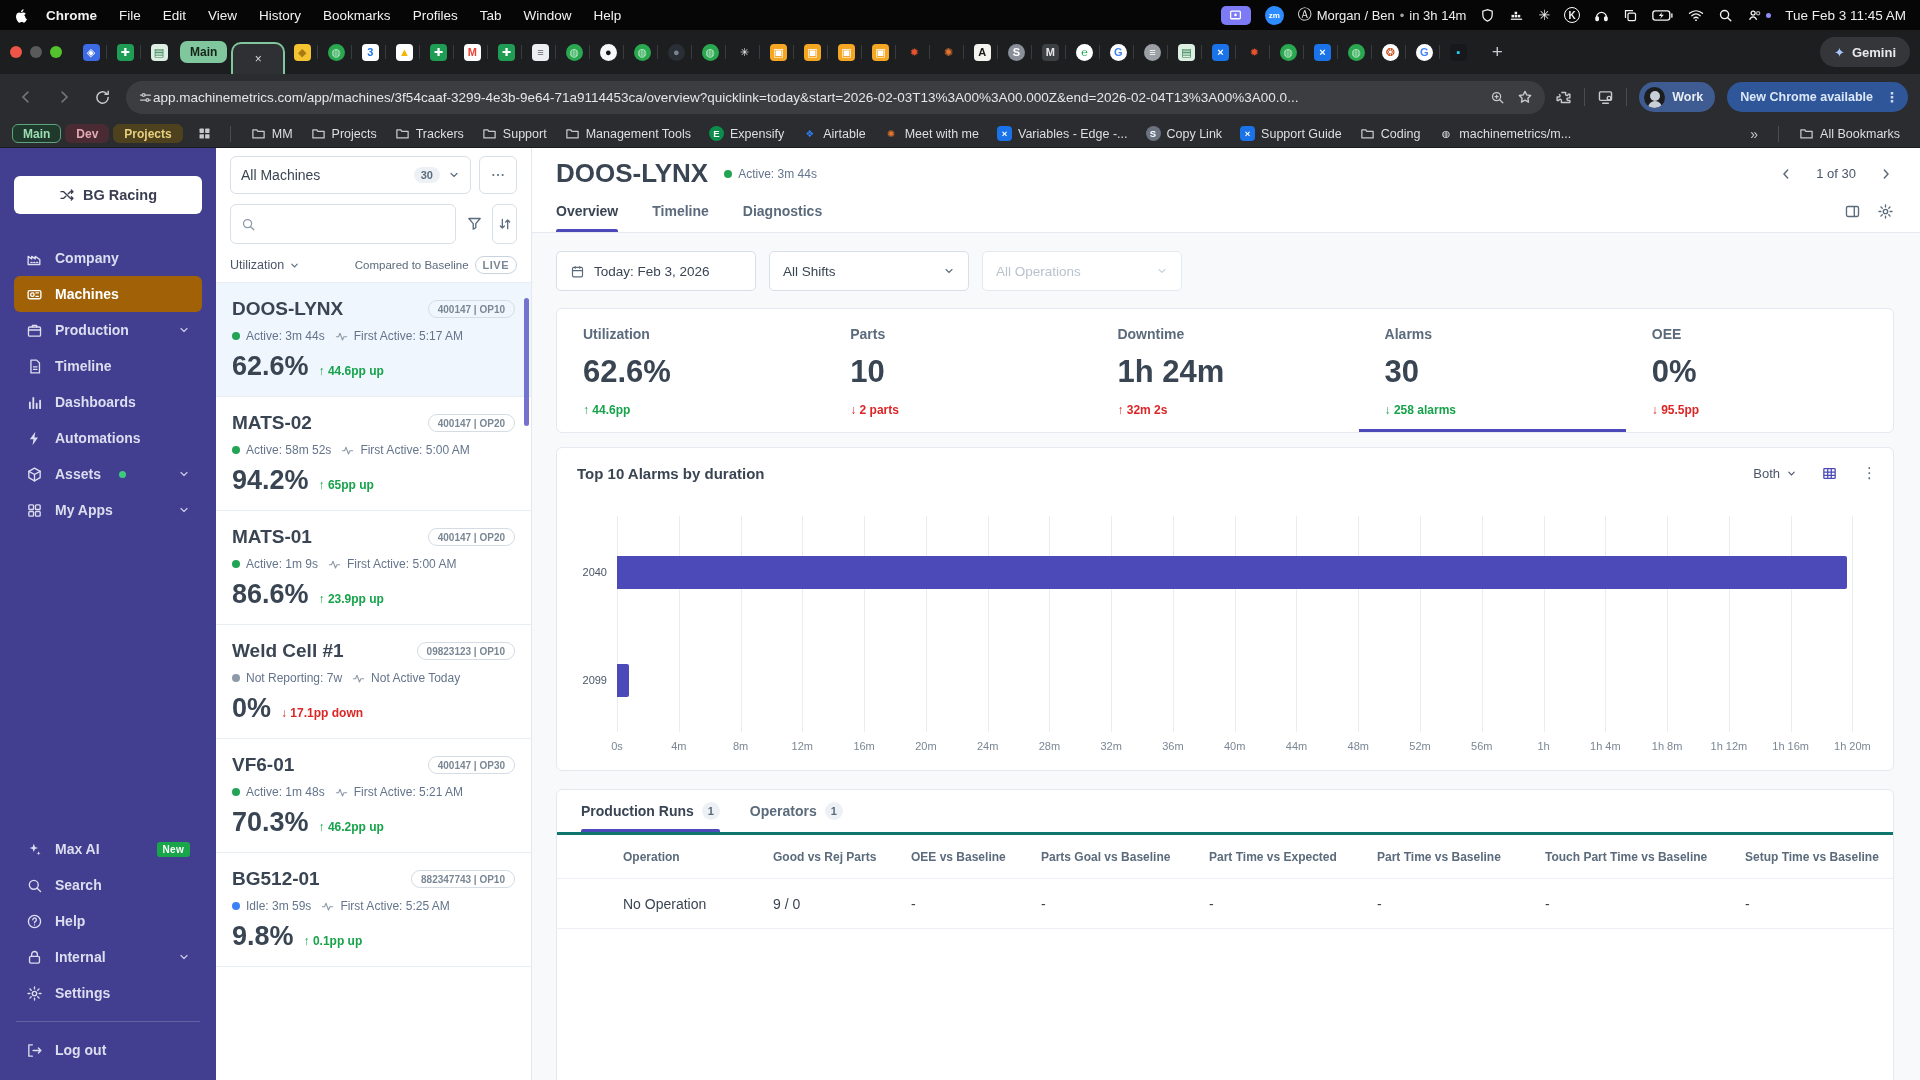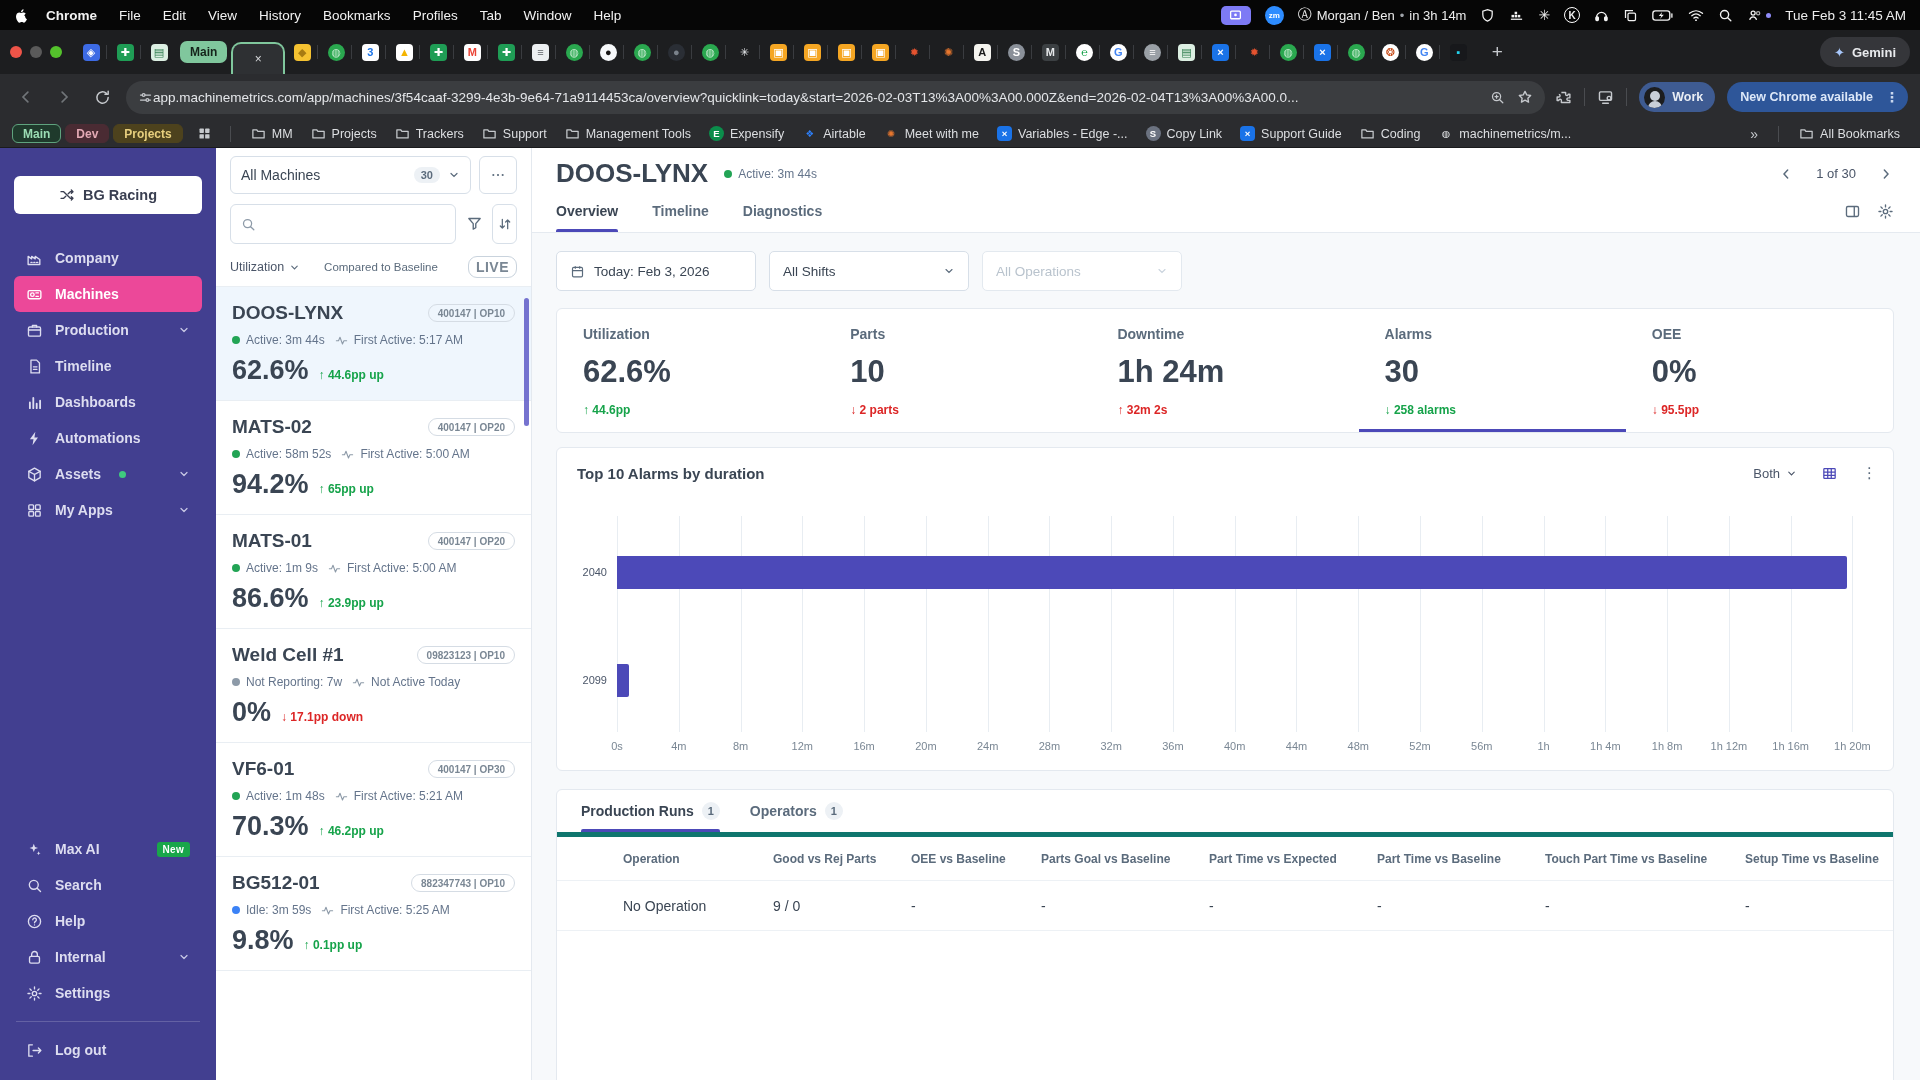--- a/index.html
+++ b/index.html
@@ -53,39 +53,39 @@
   .bm { display:flex; align-items:center; gap:6px; padding:0 8px; height:22px; border-radius:5px; white-space:nowrap; }
   .bm .fav { width:15px; height:15px; font-size:9.5px; }
   .bm-folder { color:#C6C9CD; }
   .bm-overflow { margin-left:auto; color:#C6C9CD; font-size:14px; padding:0 8px; }
   
   .app { display:flex; height:932px; background:#fff; }
   
   .sidebar { width:216px; background:var(--sidebar,#423F90); color:#E4E4F4; display:flex; flex-direction:column; padding:28px 14px 12px; flex:none; }
   .org-btn { height:38px; background:#fff; border-radius:6px; color:#3A3F51; font-weight:700; font-size:14.5px; display:flex; align-items:center; justify-content:center; gap:8px; margin-bottom:26px; }
   .nav-item { height:36px; display:flex; align-items:center; gap:12px; padding:0 12px; border-radius:6px; font-size:14px; font-weight:600; color:#DDDDF0; }
-  .nav-item.sel { background:#ec4899; color:#FFFFFF; }
+  .nav-item.sel { background:#a16207; color:#FFFFFF; }
   .nav-item .chev { margin-left:auto; color:#C9C9E6; }
   .nav-item .gdot { width:7px; height:7px; border-radius:50%; background:#3FCB7E; margin-left:6px; }
   .nav-badge { margin-left:auto; background:#19A64A; color:#fff; font-size:10px; font-weight:700; padding:2px 6px; border-radius:3px; letter-spacing:.3px; }
   .sb-spacer { flex:1; }
   .sb-divider { height:1px; background:rgba(255,255,255,.18); margin:10px 2px; }
   
   .mpanel { width:316px; border-right:1px solid #E4E9EF; display:flex; flex-direction:column; position:relative; flex:none; background:#fff; }
   .mp-top { padding:8px 14px 0; }
   .mp-row1 { display:flex; gap:8px; }
   .mp-select { flex:1; height:38px; border:1px solid #D7DFE8; border-radius:6px; display:flex; align-items:center; gap:8px; padding:0 10px; font-size:14px; color:#3A4553; }
   .count-badge { background:#EDF1F5; color:#5B6B7C; font-size:11px; font-weight:600; border-radius:9px; padding:2px 7px; margin-left:auto; }
   .sq-btn { width:38px; height:38px; border:1px solid #D7DFE8; border-radius:6px; display:flex; align-items:center; justify-content:center; color:#5B6B7C; background:#fff; }
   .mp-row2 { display:flex; gap:8px; margin-top:10px; }
   .search-box { flex:1; height:40px; border:1px solid #D7DFE8; border-radius:6px; display:flex; align-items:center; gap:8px; padding:0 10px; color:#8D9AA8; }
   .search-box input { border:none; outline:none; flex:1; font-size:14px; color:#3A4553; min-width:0; background:transparent; }
   .mp-row3 { display:flex; align-items:center; margin-top:12px; padding-bottom:8px; font-size:12.5px; color:#4A5568; }
   .mp-row3 .right { margin-left:auto; display:flex; align-items:center; gap:6px; font-size:11.5px; color:#5B6B7C; }
-  .live-pill { border:1px solid #C9D3DD; border-radius:9px; font-size:14px; font-weight:700; color:#7A8794; padding:2px 7px; letter-spacing:.5px;margin-left:24px; }
+  .live-pill { border:1px solid #C9D3DD; border-radius:9px; font-size:11px; font-weight:700; color:#7A8794; padding:2px 7px; letter-spacing:.5px; }
   .mlist { flex:1; overflow:hidden; border-top:1px solid #E9EEF3; }
   .mcard { padding:15px 16px 14px; border-bottom:1px solid #E9EEF3; }
   .mcard.sel { background:#EFF6FD; }
   .mc-r1 { display:flex; align-items:center; }
   .mc-name { font-size:19px; font-weight:700; color:#3A4553; }
   .mc-badge { margin-left:auto; border:1px solid #D5DCE4; border-radius:10px; color:#7A8794; font-size:10px; font-weight:600; padding:2.5px 9px; white-space:nowrap; }
   .mc-r2 { display:flex; align-items:center; gap:6px; margin-top:9px; font-size:12px; color:#64748B; }
   .mc-dot { width:8px; height:8px; border-radius:50%; flex:none; }
   .mc-r2 .pulse { color:#8D9AA8; margin-left:4px; }
   .mc-r3 { display:flex; align-items:baseline; gap:10px; margin-top:8px; }
@@ -126,21 +126,21 @@
   .cc-title { font-size:15px; font-weight:700; color:#3A4553; }
   .cc-controls { margin-left:auto; display:flex; align-items:center; gap:24px; color:#4A5568; font-size:13px; }
   .cc-mode { display:flex; align-items:center; gap:6px; }
   .plot-wrap { margin:34px 4px 30px 40px; position:relative; height:216px; }
   .gl { position:absolute; top:0; bottom:0; width:1px; background:#E8EDF2; }
   .tick { position:absolute; top:calc(100% + 8px); transform:translateX(-50%); font-size:11px; color:#7A8794; white-space:nowrap; }
   .hbar { position:absolute; left:0; height:33px; background:var(--bar,#4C49B8); border-radius:0 2px 2px 0; }
   .ylab { position:absolute; right:calc(100% + 10px); transform:translateY(-50%); font-size:11px; color:#4A5568; white-space:nowrap; }
   
   .runs-card { background:#fff; border:1px solid #E4E9EF; border-radius:6px; margin-top:18px; padding-top:12px; height:320px; }
-  .rtabs { display:flex; gap:30px; padding:0 0 0 24px; border-bottom:5px solid #0f766e; }
+  .rtabs { display:flex; gap:30px; padding:0 0 0 24px; border-bottom:3px solid #0f766e; }
   .rtab { display:flex; align-items:center; gap:8px; font-size:14px; font-weight:600; color:#5B6B7C; padding-bottom:12px; position:relative; }
   .rtab.sel { color:#3A4553; }
   .rtab.sel::after { content:""; position:absolute; left:0; right:0; bottom:0; height:3px; background:var(--accent,#4C49B8); border-radius:2px 2px 0 0; }
   .rtab .cnt { background:#EDF1F5; color:#5B6B7C; font-size:11px; font-weight:700; min-width:18px; height:18px; border-radius:9px; display:flex; align-items:center; justify-content:center; padding:0 5px; }
   .rt-grid { display:grid; grid-template-columns:150px 138px 130px 168px 168px 168px 200px 1fr; padding-left:66px; align-items:center; }
   .rt-head { height:44px; border-bottom:1px solid #EDF1F5; }
   .rt-head div { font-size:12px; color:#5B6B7C; font-weight:600; padding-right:10px; }
   .rt-row { height:50px; border-bottom:1px solid #EDF1F5; }
   .rt-row div { font-size:14px; color:#3A4553; padding-right:10px; }
   .dot { border-radius:50%; display:inline-block; }

